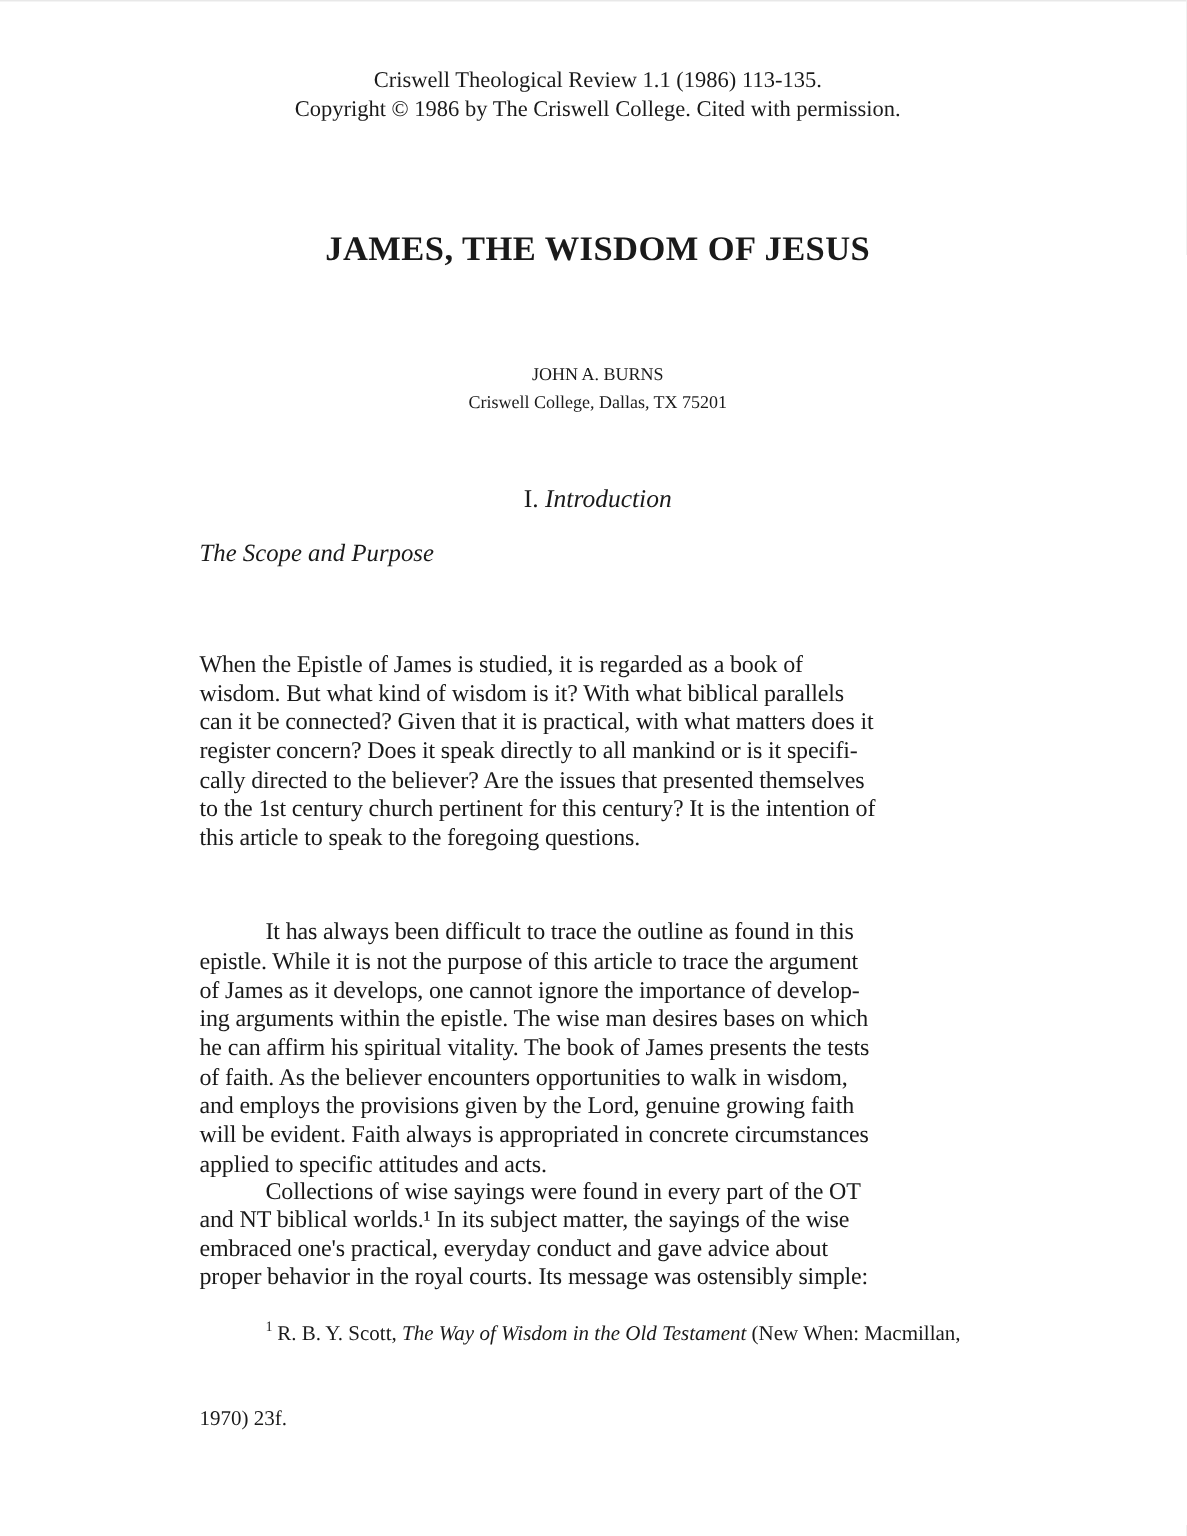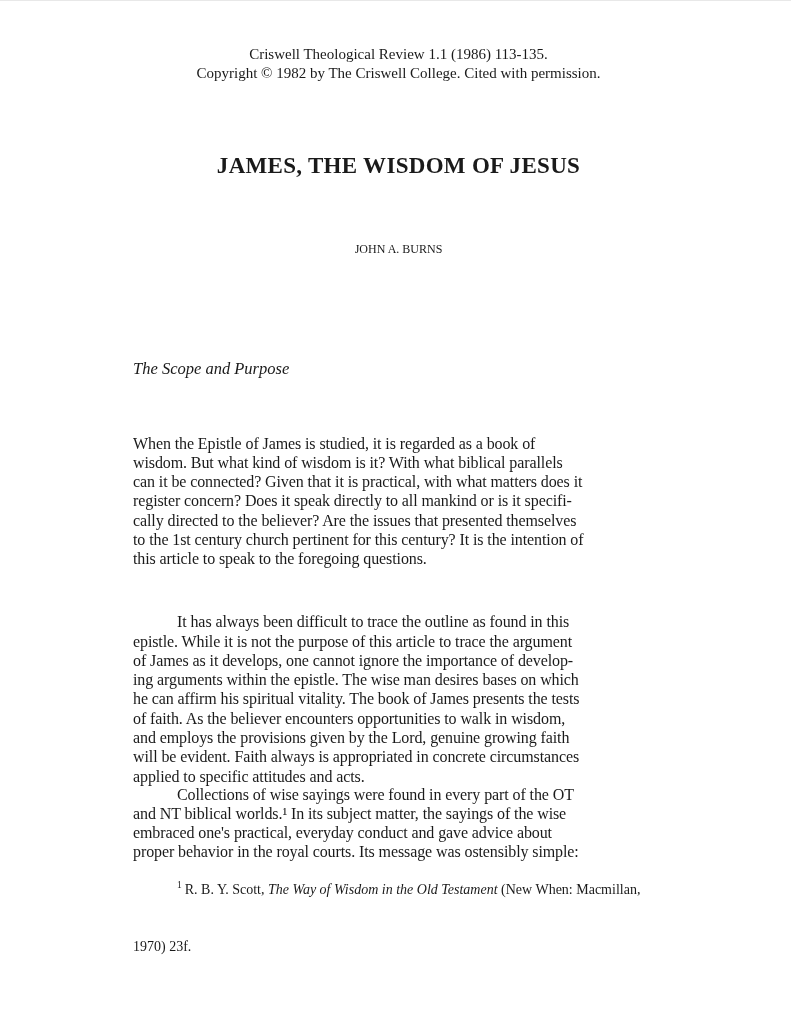--- a/index.html
+++ b/index.html
@@ -85,29 +85,31 @@
   }
   .footnote i, .fn-italic { font-style: italic; text-align: center; }
 </style>
 </head>
 <body>
 
 <div id="page">
 
   <div class="centered-block journal-header">
     <div>Criswell Theological Review 1.1 (1986) 113-135.</div>
-    <div>Copyright © 1982 by The Criswell College. Cited with permission.</div>
+    <div>Copyright © 1986 by The Criswell College. Cited with permission.</div>
   </div>
 
   <div class="centered-block article-title">JAMES, THE WISDOM OF JESUS</div>
 
   <div class="centered-block byline">
     <div>JOHN A. BURNS</div>
+    <div>Criswell College, Dallas, TX 75201</div>
   </div>
 
+  <div class="centered-block section-heading"><span class="sec-number">I.</span> <span class="sec-title">Introduction</span></div>
 
   <div class="subheading scope">The Scope and Purpose</div>
 
   <div class="bodytext block-1">
     <div class="para">When the Epistle of James is studied, it is regarded as a book of
 wisdom. But what kind of wisdom is it? With what biblical parallels
 can it be connected? Given that it is practical, with what matters does it
 register concern? Does it speak directly to all mankind or is it specifi-
 cally directed to the believer? Are the issues that presented themselves
 to the 1st century church pertinent for this century? It is the intention of

